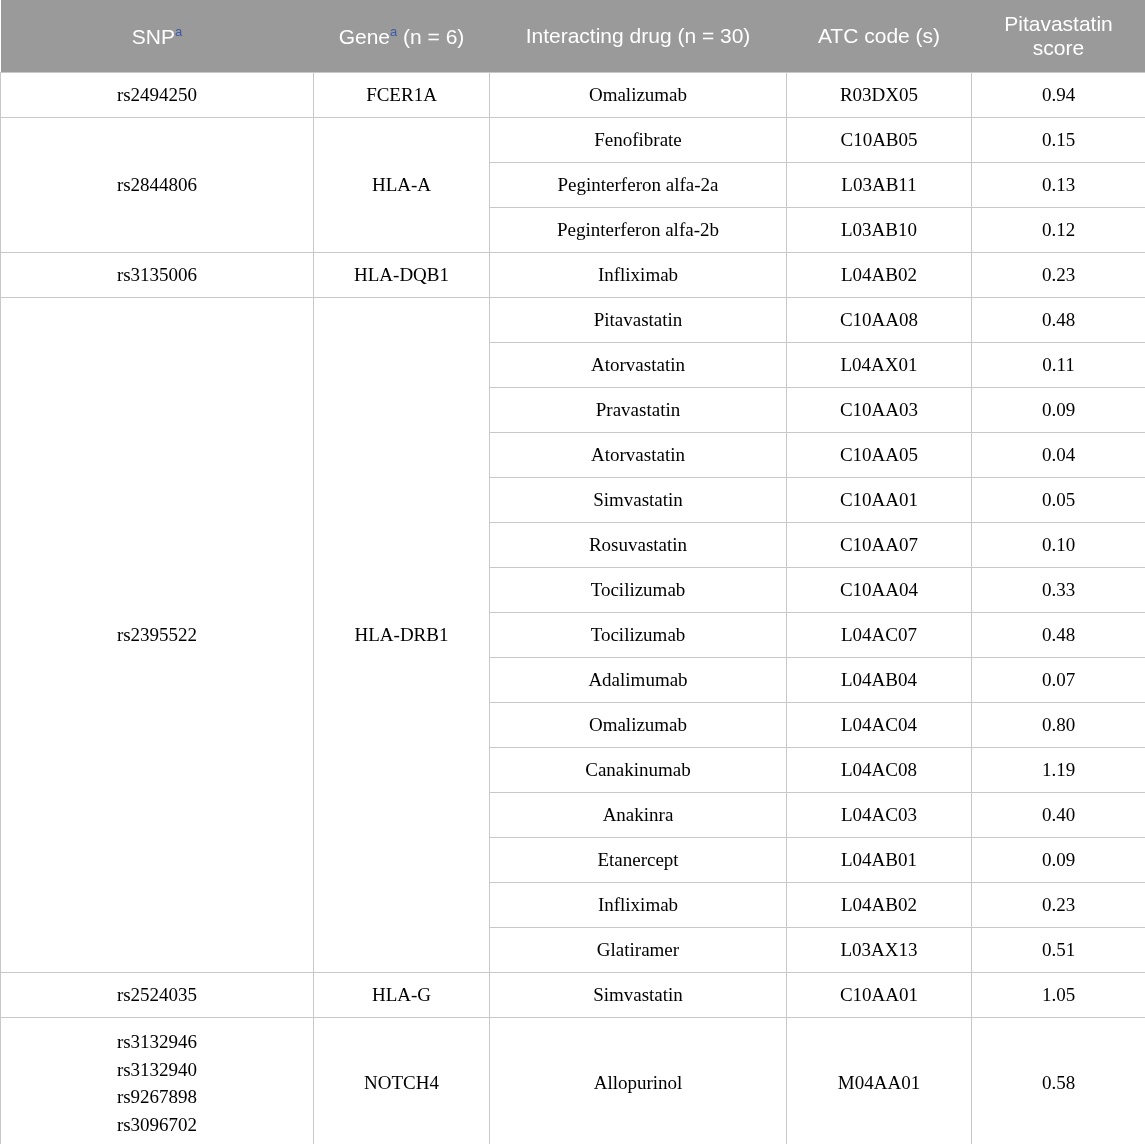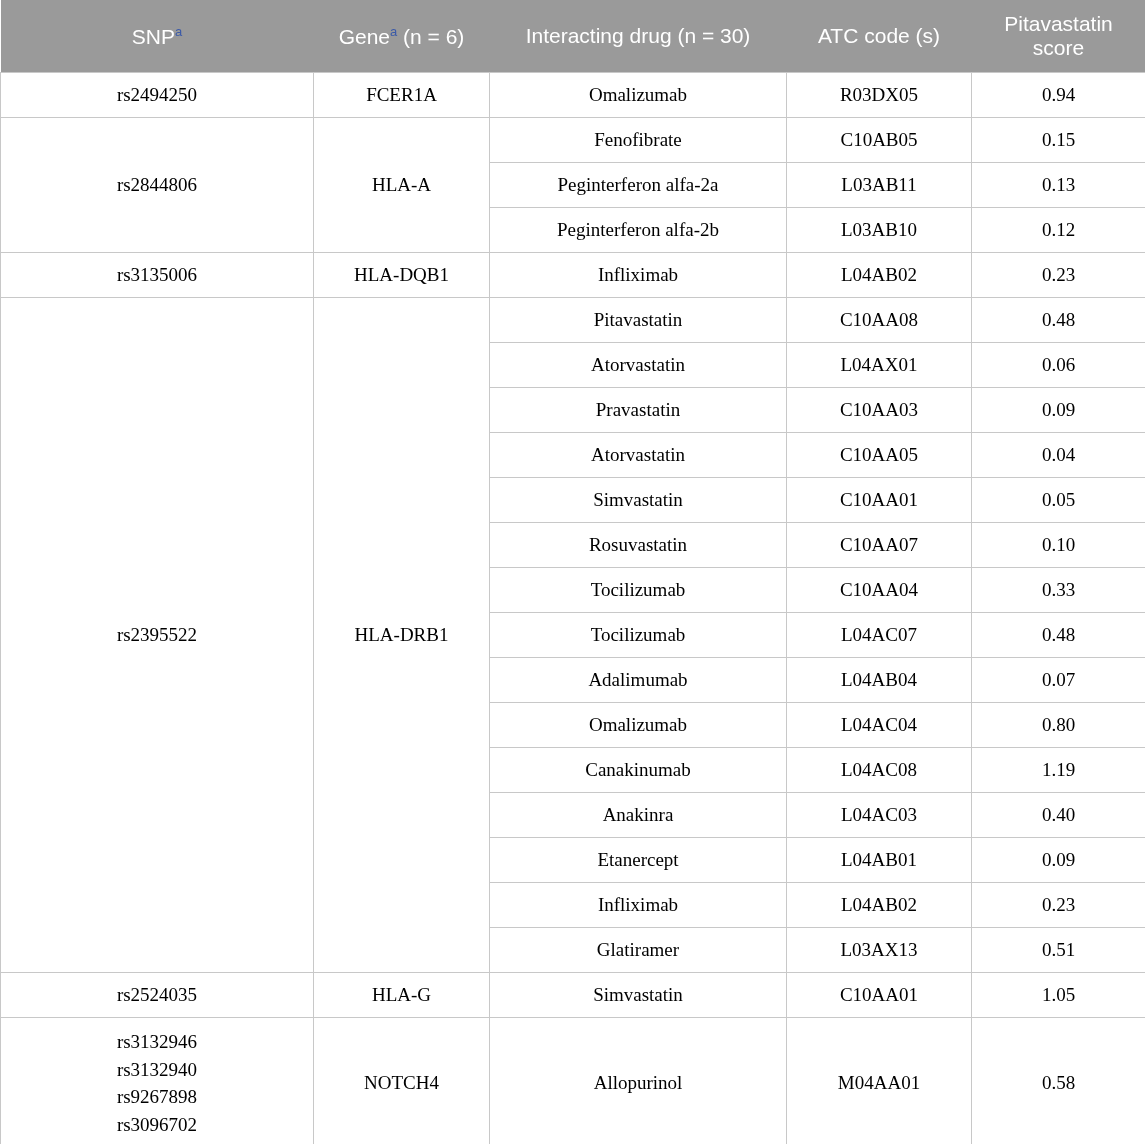--- a/index.html
+++ b/index.html
@@ -135,21 +135,21 @@
         <tr>
           <td rowspan="15">rs2395522</td>
           <td rowspan="15" class="gene">HLA-DRB1</td>
           <td>Pitavastatin</td>
           <td>C10AA08</td>
           <td>0.48</td>
         </tr>
         <tr>
           <td>Atorvastatin</td>
           <td>L04AX01</td>
-          <td>0.06</td>
+          <td>0.11</td>
         </tr>
         <tr>
           <td>Pravastatin</td>
           <td>C10AA03</td>
           <td>0.09</td>
         </tr>
         <tr>
           <td>Atorvastatin</td>
           <td>C10AA05</td>
           <td>0.04</td>

